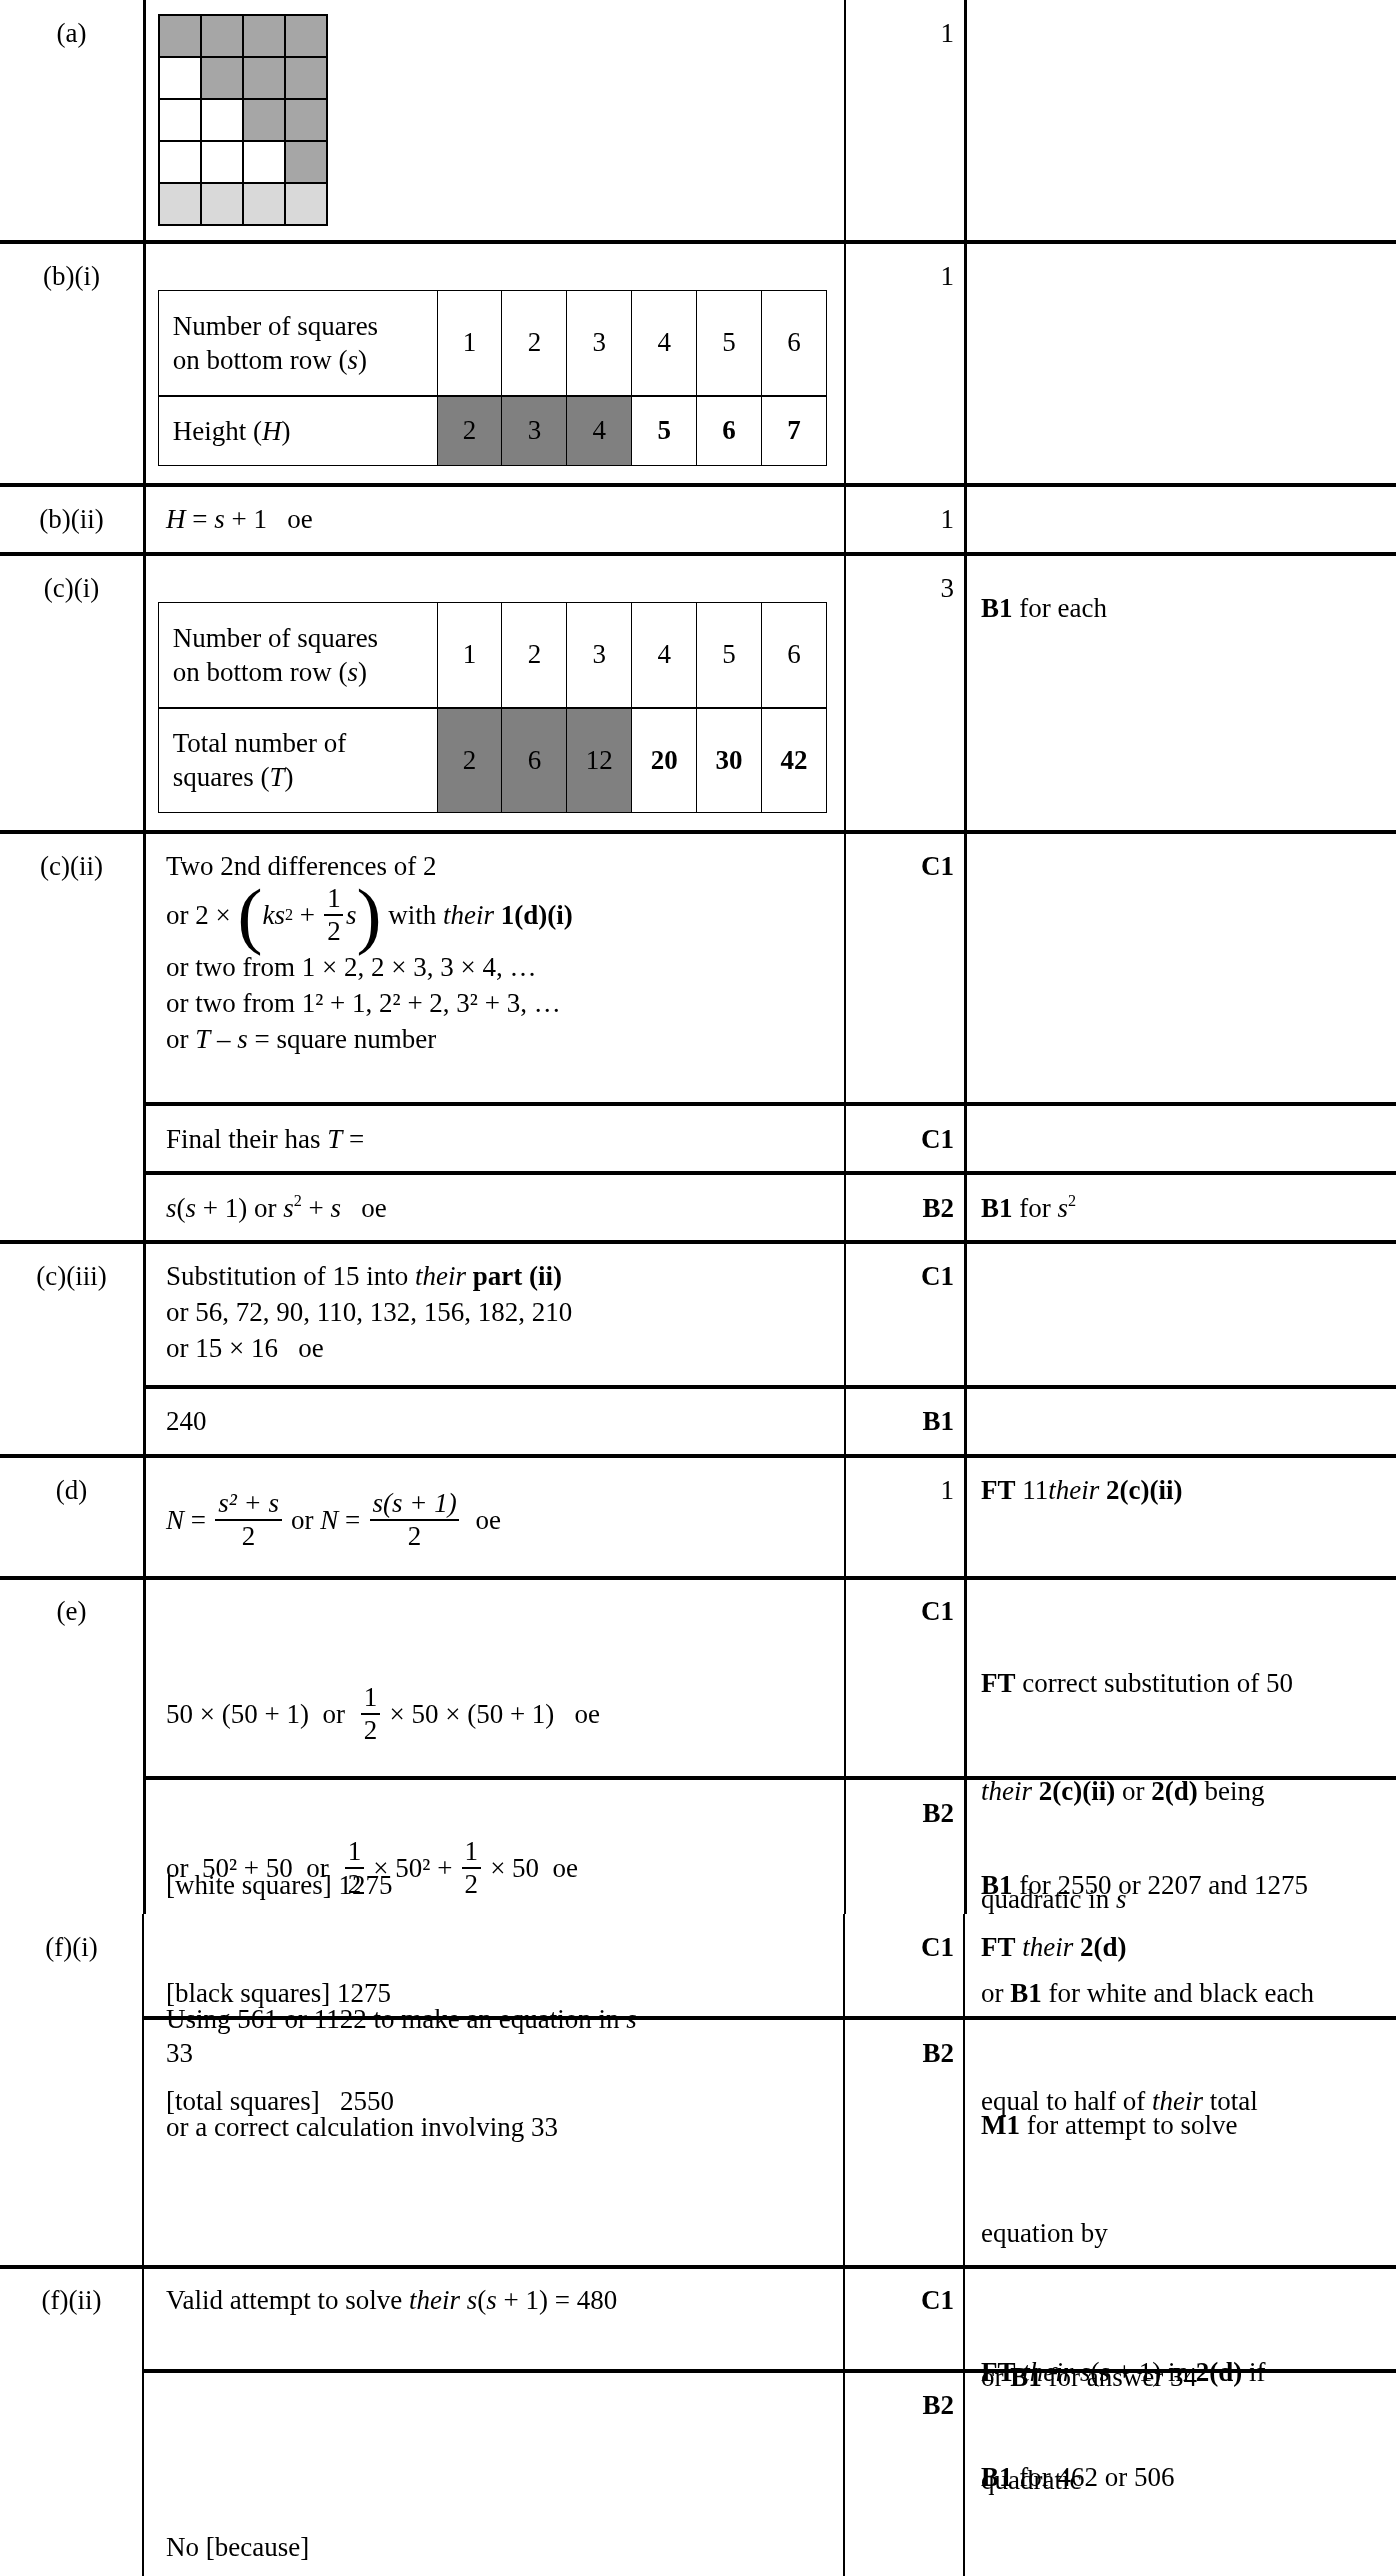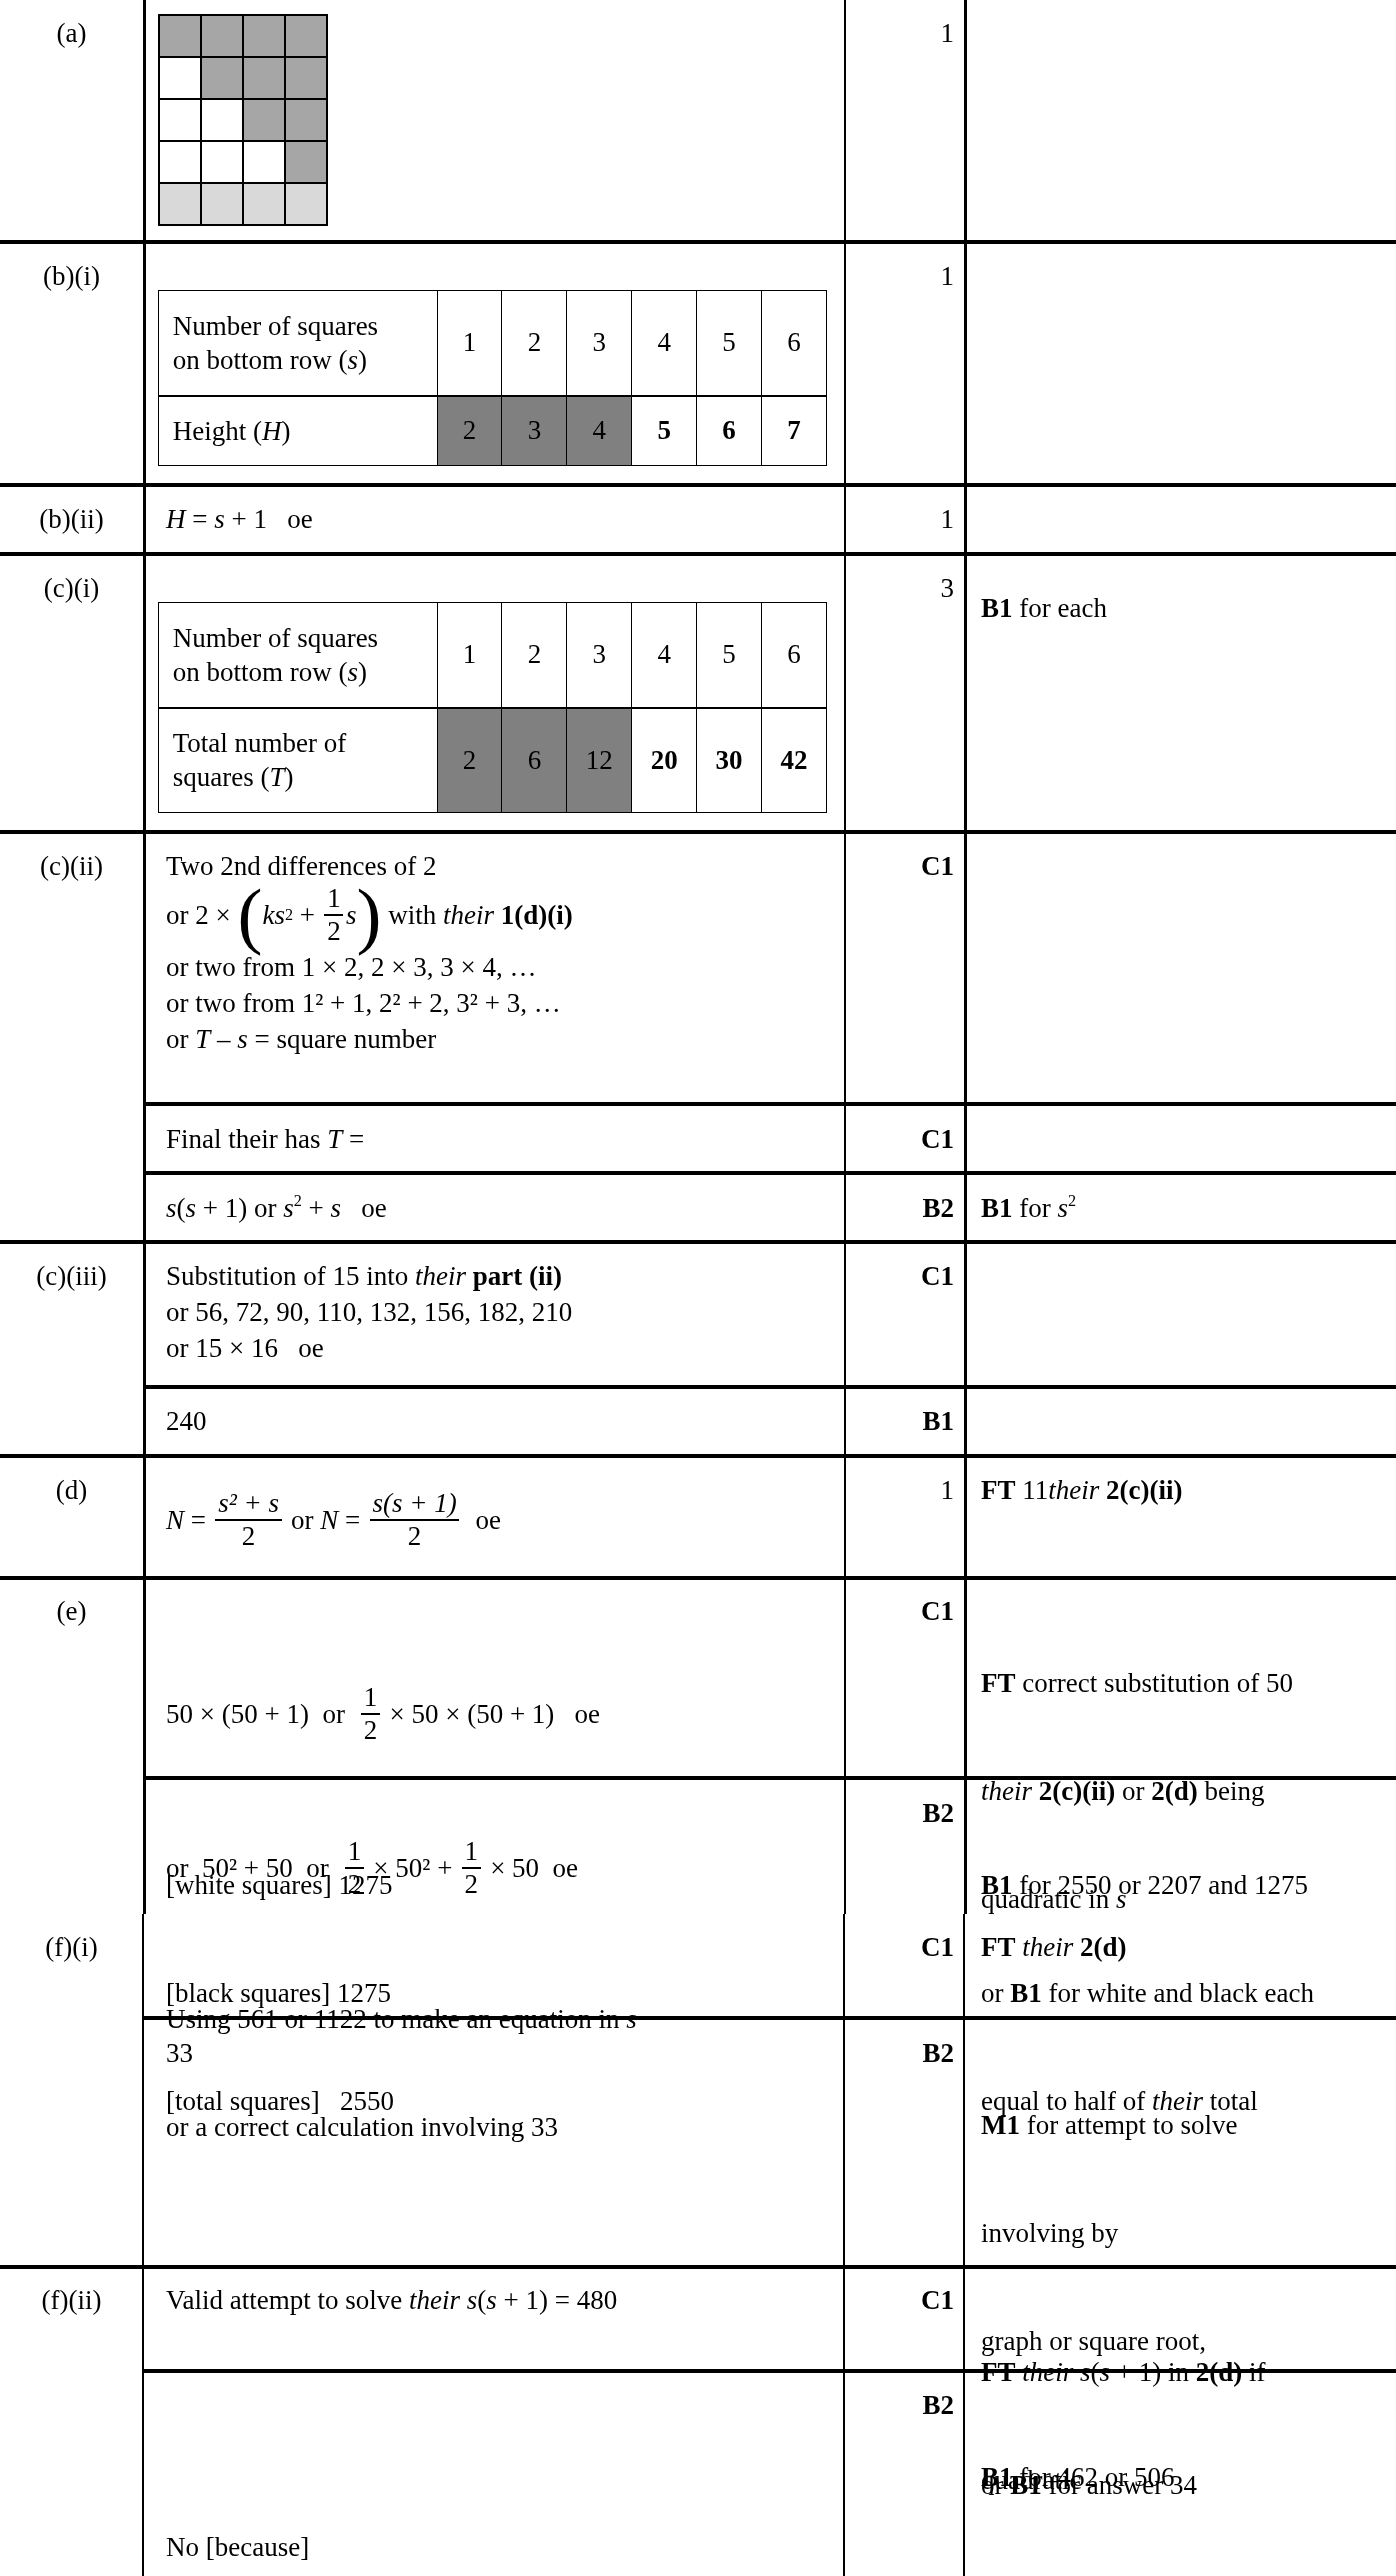--- a/index.html
+++ b/index.html
@@ -249,22 +249,21 @@
   <div><span>Using 561 or 1122 to make an equation in </span><i>s</i></div>
   <div>or a correct calculation involving 33</div>
 </div>
 <div class="cell mark" style="top:1929px;">C1</div>
 <div class="cell guide" style="top:1929px;white-space:pre;"><b>FT</b><i> their</i><b> 2(d)</b></div>
 
 <div class="cell ans" style="top:2035px;">33</div>
 <div class="cell mark" style="top:2035px;">B2</div>
 <div class="cell guide" style="top:2035px;white-space:pre;">
   <div><b>M1</b><span> for attempt to solve</span></div>
-  <div>involving by</div>
-  <div>graph or square root,</div>
+  <div>equation by</div>
   <div style="margin-top:36px;"><span>or </span><b>B1</b><span> for answer 34</span></div>
 </div>
 
 <div class="cell part" style="top:2282px;">(f)(ii)</div>
 <div class="cell ans" style="top:2282px;white-space:pre;"><span>Valid attempt to solve </span><i>their</i><i> s</i><span>(</span><i>s</i><span> + 1) = 480</span></div>
 <div class="cell mark" style="top:2282px;">C1</div>
 <div class="cell guide" style="top:2282px;white-space:pre;">
   <div><b>FT</b><i> their</i><i> s</i><span>(</span><i>s</i><span> + 1) in </span><b>2(d)</b><span> if</span></div>
   <div>quadratic</div>
 </div>

